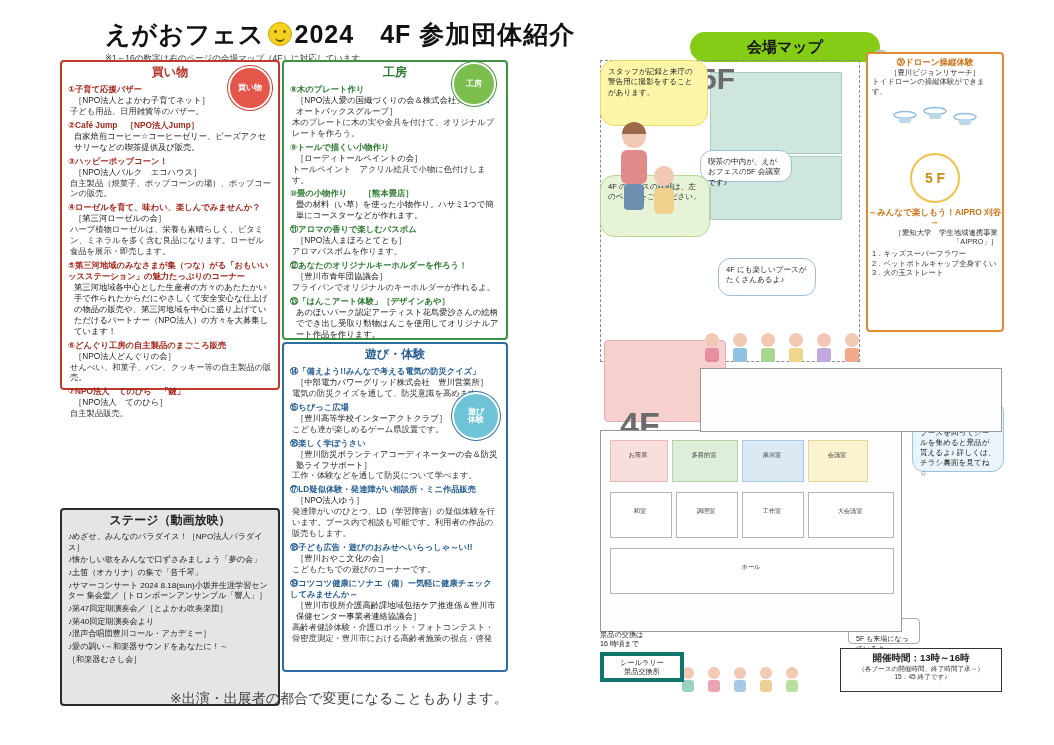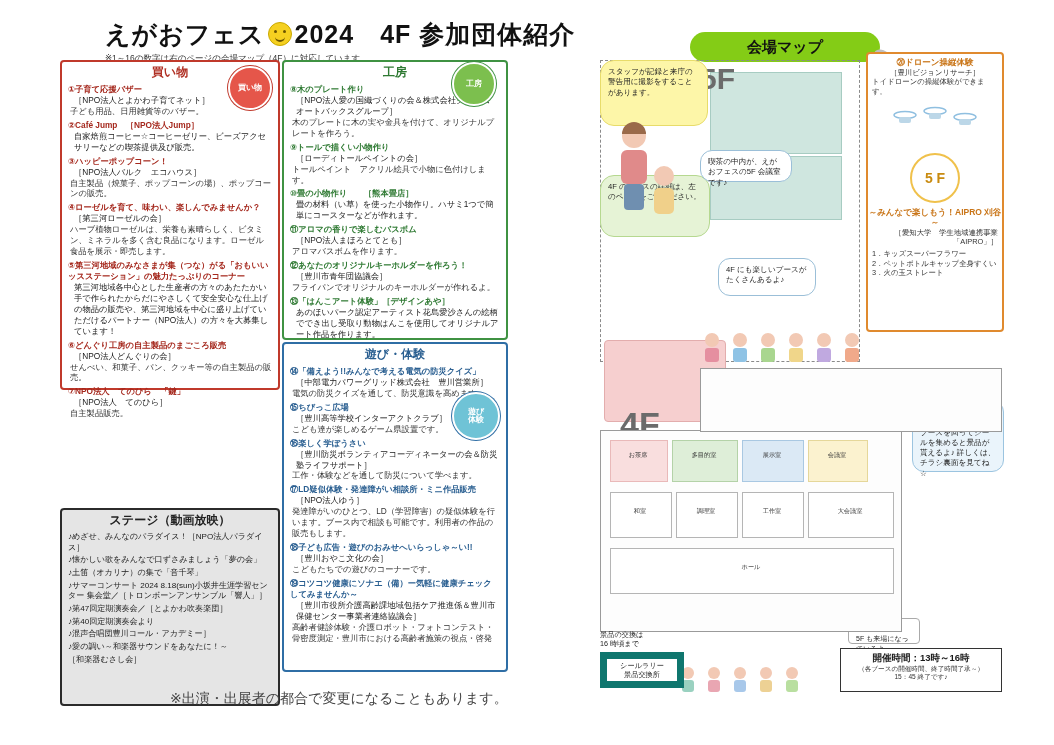--- a/index.html
+++ b/index.html
@@ -107,21 +107,21 @@
   .rmblue{background:#dbe9f5;border:1px solid #a9c8e2;}
   .rmyellow{background:#fbf2cf;border:1px solid #e5d79a;}
 
   
   #timebox{position:absolute;left:840px;top:648px;width:160px;height:42px;border:1px solid #333;background:#fff;}
   #timebox .tt{font-size:9.5px;font-weight:bold;text-align:center;margin-top:3px;}
   #timebox .ss{font-size:6.6px;text-align:center;line-height:1.25;color:#333;}
 
   #prize{position:absolute;left:600px;top:630px;width:84px;height:56px;}
   #prize .pl{font-size:7.2px;line-height:1.3;color:#222;}
-  #prize .pbox{margin-top:3px;border:7px solid #0f766e;font-size:7.2px;text-align:center;padding:2px 1px;line-height:1.25;}
+  #prize .pbox{margin-top:3px;border:4px solid #0f766e;font-size:7.2px;text-align:center;padding:2px 1px;line-height:1.25;}
 
   
   .fig{position:absolute;}
   .kids{position:absolute;display:flex;gap:3px;}
 </style>
 </head>
 <body>
 
 <div class="page">
 

